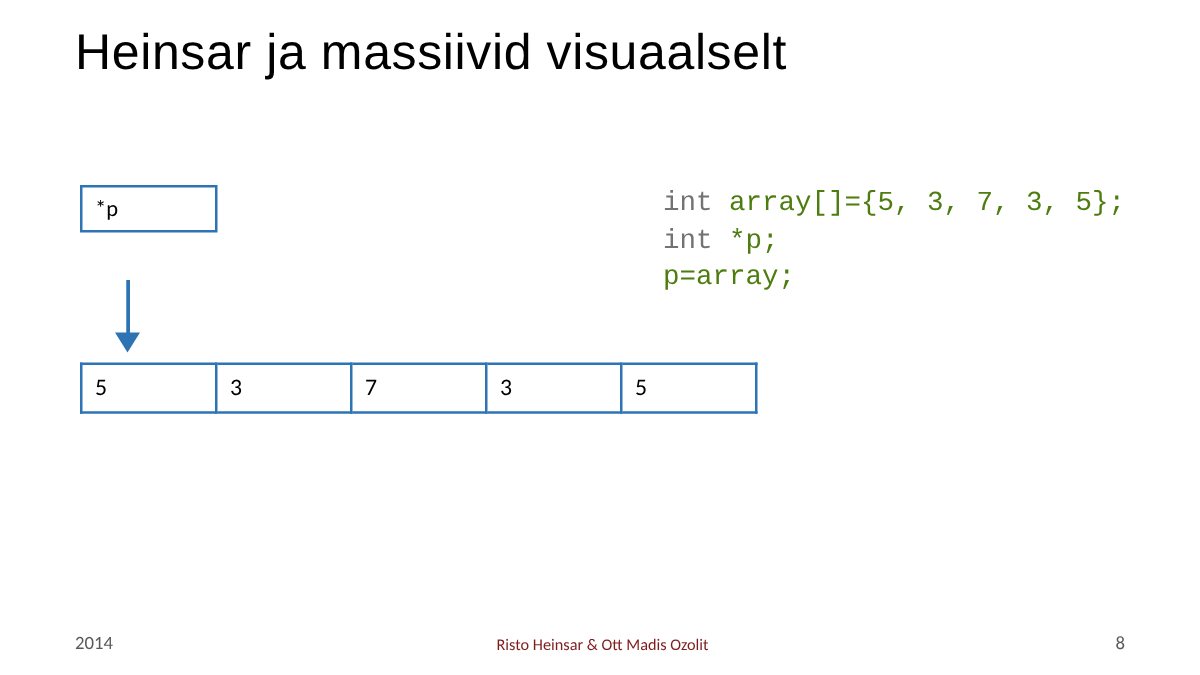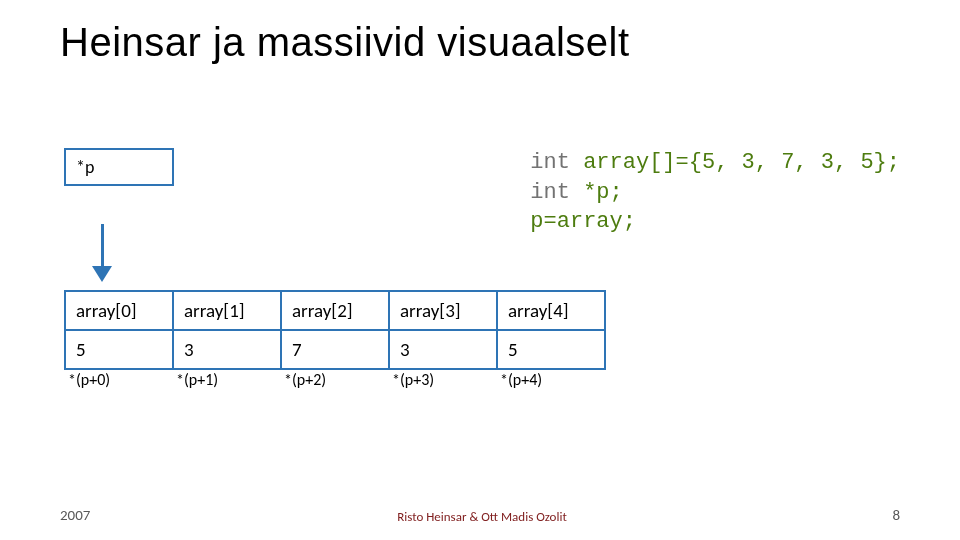--- a/index.html
+++ b/index.html
@@ -161,38 +161,28 @@
     <div class="arrow-line"></div>
     <div class="arrow-head"></div>
   </div>
 
   <div class="code"><span class="kw">int</span><span class="plain"> array[]={5, 3, 7, 3, 5};</span>
 <span class="kw">int</span><span class="plain"> *p;</span>
 <span class="plain">p=array;</span></div>
 
   <table class="arr-table">
     <tbody>
-        <tr>
-      <td>array[0]</td>
-      <td>array[1]</td>
-      <td>array[2]</td>
-      <td>array[3]</td>
-      <td>array[4]</td>
-    </tr>
     <tr>
       <td>5</td>
       <td>3</td>
       <td>7</td>
       <td>3</td>
       <td>5</td>
     </tr>
   </tbody>
     </table>
 
-  <div class="ptr-labels">
-    <span>*(p+0)</span><span>*(p+1)</span><span>*(p+2)</span><span>*(p+3)</span><span>*(p+4)</span>
-  </div>
 
-  <div class="footer-left">2007</div>
+  <div class="footer-left">2014</div>
   <div class="footer-center">Risto Heinsar &amp; Ott Madis Ozolit</div>
   <div class="footer-right">8</div>
 
 </div>
 
 </body></html>

